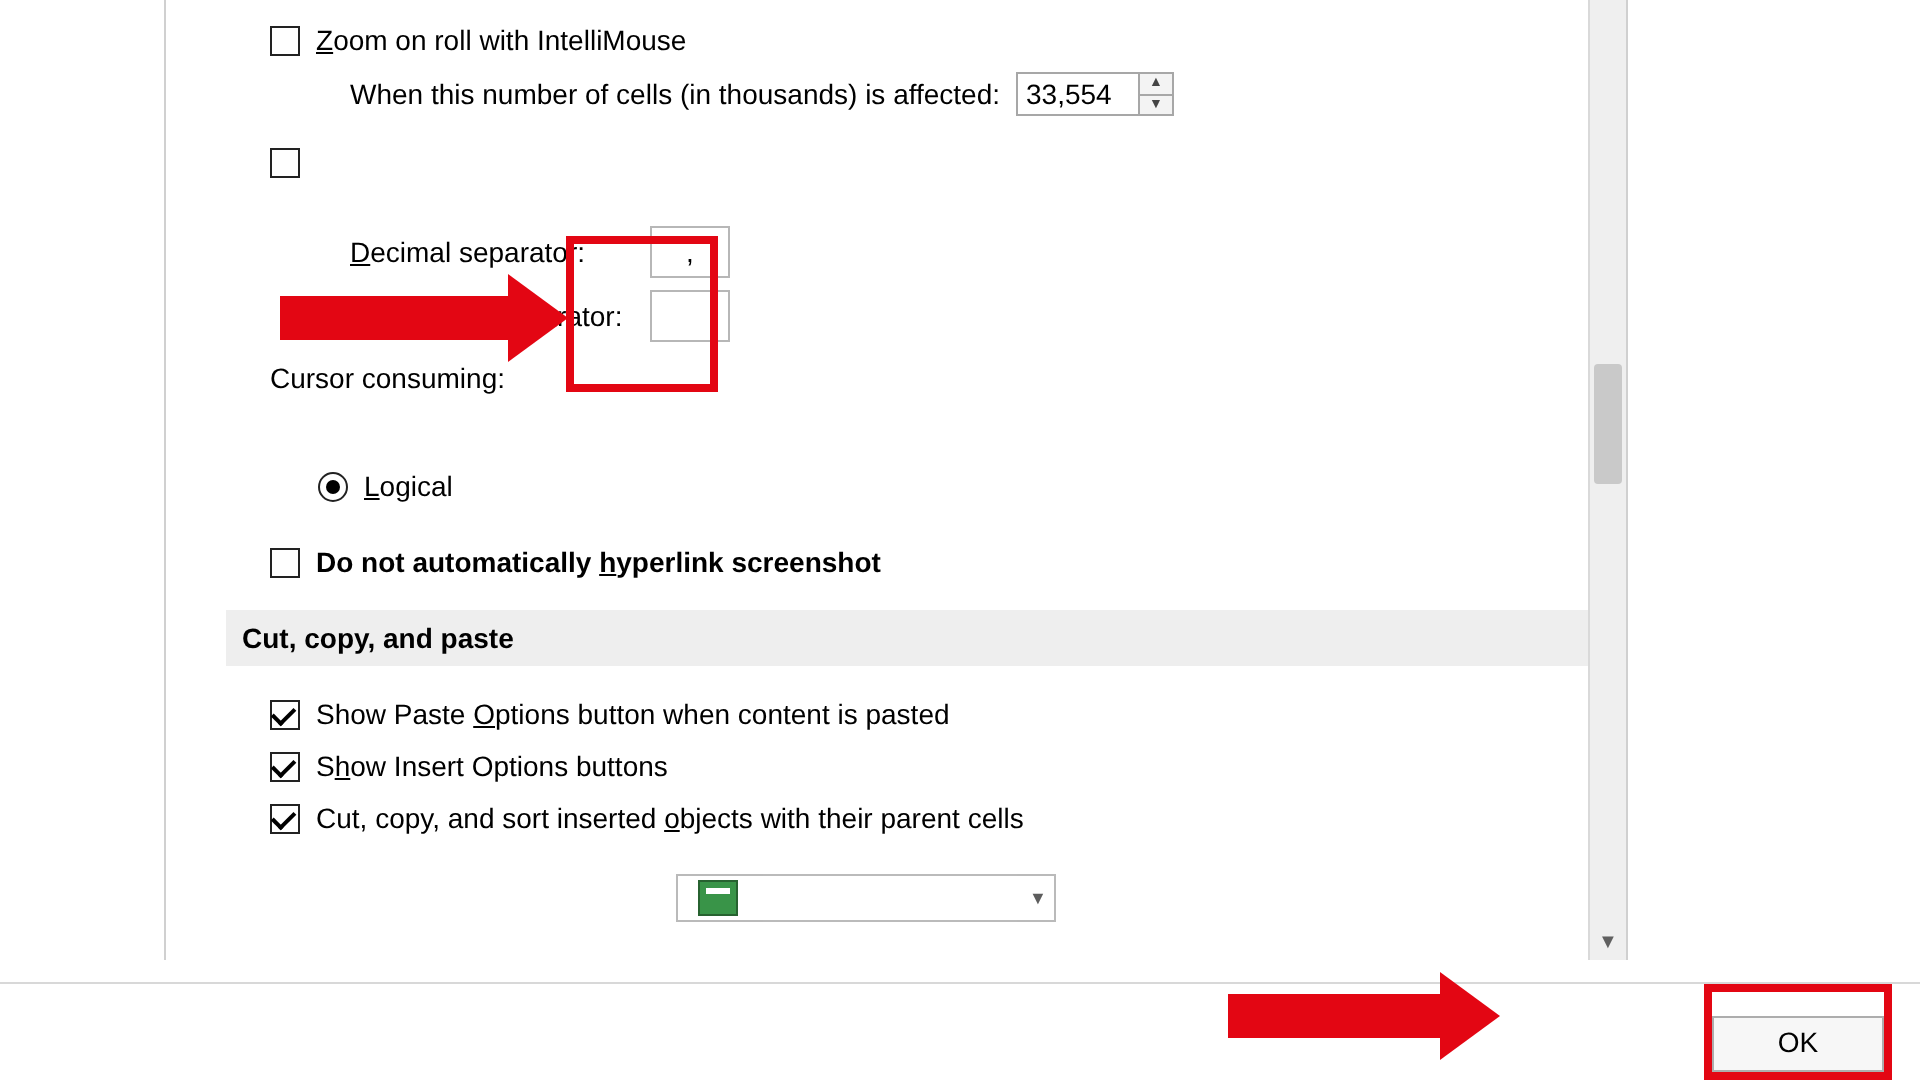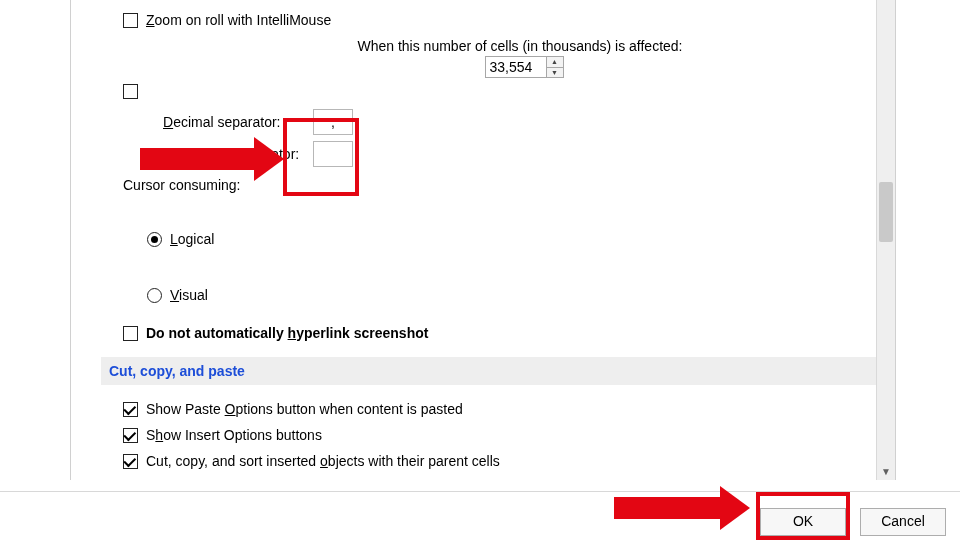--- a/index.html
+++ b/index.html
@@ -1,18 +1,18 @@
 <!DOCTYPE html>
 <html><head>
 <meta charset="utf-8">
 <style>
   html,body{margin:0;padding:0;font-family:"Segoe UI",Tahoma,sans-serif;font-size:14px;color:#000;background:#fff;}
   .stage{position:relative;width:960px;height:540px;overflow:hidden;}
   
-  .panel{position:absolute;left:70px;top:0;width:826px;height:480px;border-left:1px solid #d0d0d0;border-right:1px solid #d0d0d0;background:#fff;box-sizing:border-box;}
+  .panel{position:absolute;left:82px;top:0;width:732px;height:480px;border-left:1px solid #d0d0d0;border-right:1px solid #d0d0d0;background:#fff;box-sizing:border-box;}
   .panel-inner{position:absolute;left:0;top:0;right:0;bottom:0;padding:10px 18px 0 30px;overflow:hidden;}
   
   .vscroll{position:absolute;top:0;right:0;width:18px;height:100%;background:#efefef;border-left:1px solid #d9d9d9;}
   .vscroll .thumb{position:absolute;left:2px;right:2px;top:38%;height:60px;background:#c9c9c9;border-radius:2px;}
   .vscroll .arrow{position:absolute;left:0;right:0;text-align:center;font-size:10px;color:#606060;line-height:16px;height:16px;user-select:none;}
   .vscroll .arrow.up{top:0;} .vscroll .arrow.down{bottom:0;}
   
   .row{display:flex;align-items:center;margin-bottom:6px;line-height:20px;}
   .indent1{margin-left:22px;}
   .indent2{margin-left:62px;}
@@ -25,21 +25,21 @@
   .u{text-decoration:underline;}
   
   .spinner{display:inline-flex;height:22px;margin-left:8px;}
   .spinner input{width:52px;border:1px solid #a7a7a7;border-right:none;font:inherit;padding:0 4px;text-align:left;}
   .spinbtns{display:flex;flex-direction:column;width:16px;border:1px solid #a7a7a7;}
   .spinbtns div{flex:1;display:flex;align-items:center;justify-content:center;font-size:7px;line-height:1;color:#444;background:#f3f3f3;}
   .spinbtns div+div{border-top:1px solid #a7a7a7;}
   
   .tiny-input{width:34px;height:22px;border:1px solid #b7b7b7;font:inherit;text-align:center;}
   
-  .section-head{background:#eeeeee;margin:14px 0 14px 0;padding:6px 8px;font-weight:bold;color:#1d4ed8;}
+  .section-head{background:#eeeeee;margin:14px 0 14px 0;padding:6px 8px;font-weight:bold;color:#000000;}
   .subhead{margin:8px 0 6px 22px;}
   
   .highlight-box{position:absolute;border:4px solid #e30613;box-sizing:border-box;pointer-events:none;}
   
   .red-arrow{position:absolute;pointer-events:none;}
   .red-arrow .shaft{position:absolute;background:#e30613;}
   .red-arrow .head{position:absolute;width:0;height:0;}
   
   .button-bar{position:absolute;left:0;right:0;bottom:0;height:48px;border-top:1px solid #d8d8d8;background:#fff;display:flex;align-items:center;justify-content:flex-end;padding-right:14px;gap:10px;}
   .btn{min-width:84px;height:26px;border:1px solid #adadad;background:#f7f7f7;font:inherit;text-align:center;line-height:24px;cursor:pointer;margin-top:12px;}
@@ -59,53 +59,49 @@
 
   <div class="panel">
     <div class="panel-inner">
 
       <div class="row indent1">
         <span class="chk"></span>
         <span class="lbl"><span class="u">Z</span>oom on roll with IntelliMouse</span>
       </div>
 
 
-      <div class="row indent2" style="margin-top:2px;margin-bottom:6px;flex-direction:column;">
+      <div class="row indent2" style="margin-top:2px;margin-bottom:16px;">
         <span class="lbl">When this number of cells (in thousands) is affected:</span>
         <span class="spinner">
           <input value="33,554" style="">
           <span class="spinbtns">
             <div>▲</div>
             <div>▼</div>
           </span>
         </span>
       </div>
 
       <div class="row indent1">
         <span class="chk"></span>
       </div>
 
-      <div class="row indent2" style="margin-top:10px;">
+      <div class="row indent2" style="margin-top:24px;">
         <span class="lbl" style="width:150px;"><span class="u">D</span>ecimal separator:</span>
         <input class="tiny-input" value="," style="">
       </div>
 
       <div class="row indent2" style="margin-bottom:10px;">
         <span class="lbl" style="width:150px;"><span class="u">T</span>housands separator:</span>
         <input class="tiny-input" value="" style="">
       </div>
 
       <div class="subhead">Cursor consuming:</div>
       <div class="row indent-radio">
         <span class="rdo checked"></span>
         <span class="lbl"><span class="u">L</span>ogical</span>
-      </div>
-      <div class="row indent-radio">
-        <span class="rdo"></span>
-        <span class="lbl"><span class="u">V</span>isual</span>
       </div>
 
       <div class="row indent1" style="margin-top:18px;font-weight:bold;">
         <span class="chk"></span>
         <span class="lbl">Do not automatically <span class="u">h</span>yperlink screenshot</span>
       </div>
 
       <div class="section-head">Cut, copy, and paste</div>
 
       <div class="row indent1">
@@ -145,21 +141,20 @@
 
   <div class="red-arrow">
     <div class="shaft" style="left:140px;top:148px;width:114px;height:22px;"></div>
     <div class="head" style="left:254px;top:137px;border-top:22px solid transparent;border-bottom:22px solid transparent;border-left:30px solid #e30613;"></div>
   </div>
 
   <div class="button-bar">
     <span class="ok-wrap">
       <div class="btn">OK</div>
     </span>
-    <div class="btn">Cancel</div>
   </div>
 
   <div class="red-arrow">
     <div class="shaft" style="left:614px;top:497px;width:106px;height:22px;"></div>
     <div class="head" style="left:720px;top:486px;border-top:22px solid transparent;border-bottom:22px solid transparent;border-left:30px solid #e30613;"></div>
   </div>
 
 </div>
 
 </body></html>

